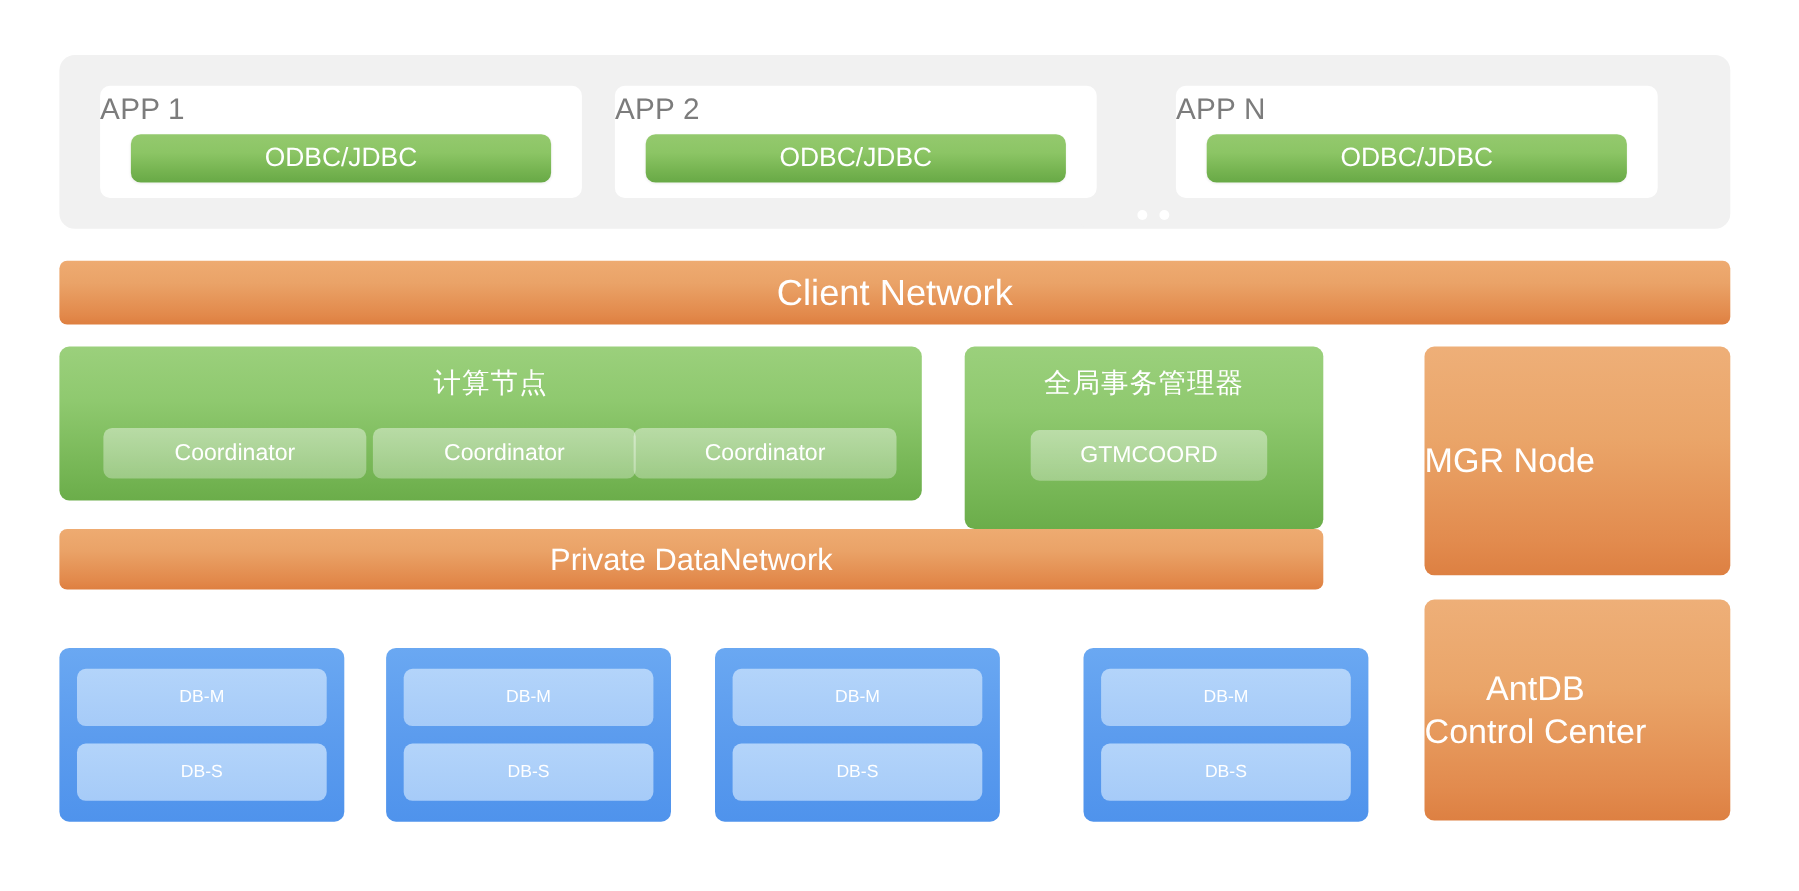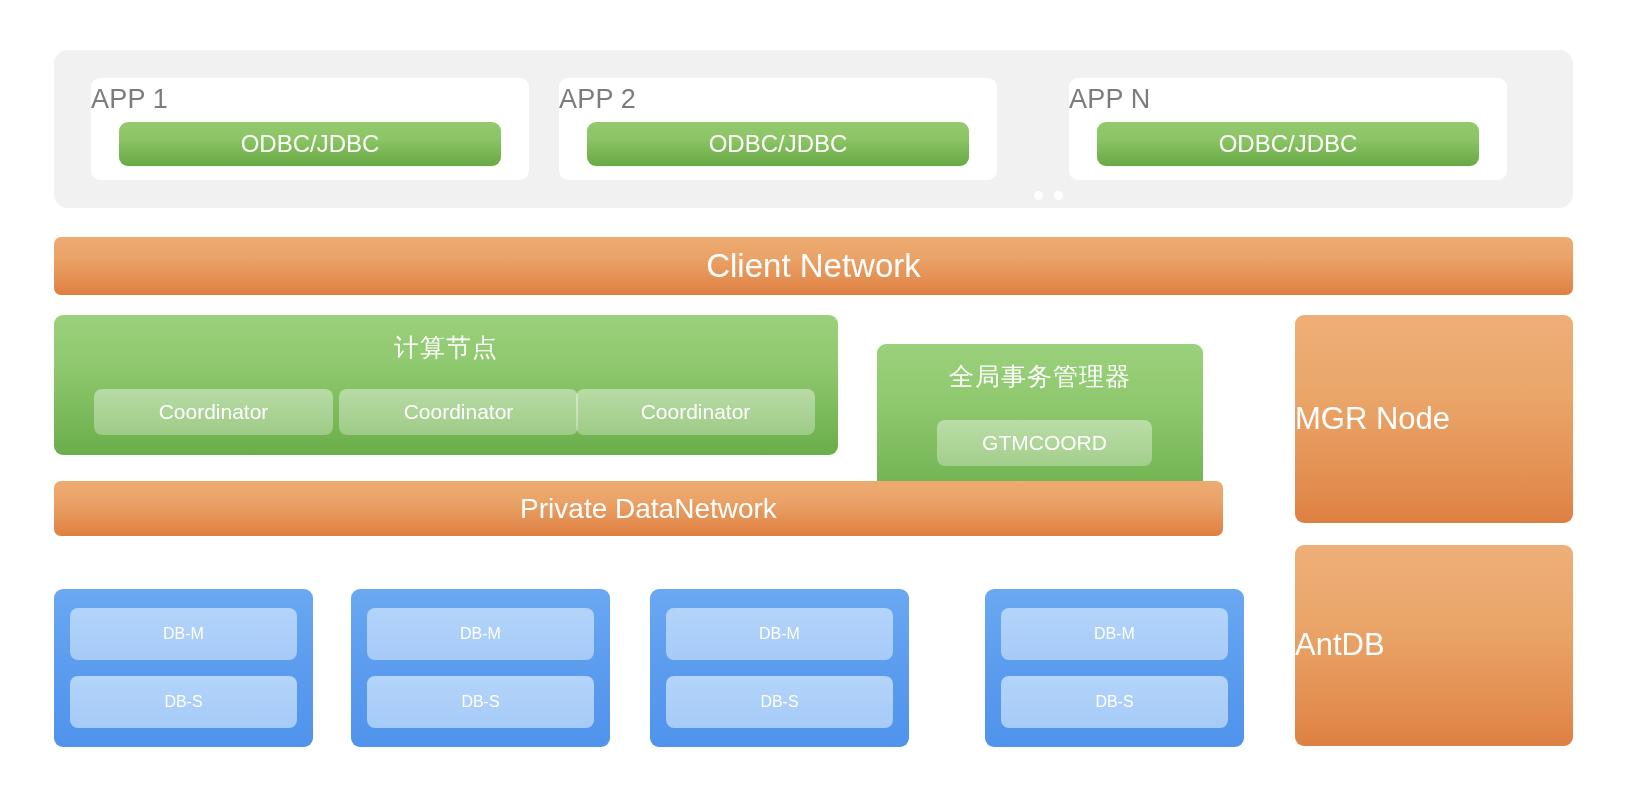--- a/index.html
+++ b/index.html
@@ -96,21 +96,20 @@
     width: 1519px;
     height: 58px;
     font-size: 33px;
   }
   .bar-private {
     left: 54px;
     top: 481px;
     width: 1149px;
     height: 55px;
     font-size: 28px;
-    padding-left: 20px;
   }
 
   
   .green-panel {
     position: absolute;
     border-radius: 9px;
     background: linear-gradient(to bottom, #9bd07c 0%, #8fc96f 35%, #76b655 80%, #6bad4a 100%);
     color: #ffffff;
     box-sizing: border-box;
   }
@@ -118,21 +117,20 @@
     left: 54px;
     top: 315px;
     width: 784px;
     height: 140px;
   }
   .panel-gtm {
     left: 877px;
     top: 315px;
     width: 326px;
     height: 166px;
-    margin-top: 29px;
   }
   .green-title {
     position: absolute;
     top: 16px;
     left: 0;
     width: 100%;
     text-align: center;
     font-size: 25px;
     letter-spacing: 1px;
   }
@@ -240,20 +238,21 @@
     <div class="inner-chip chip-gtm">GTMCOORD</div>
   </div>
 
   <div class="side-panel panel-mgr">
     <span>MGR Node</span>
   </div>
 
   <div class="side-panel panel-acc">
     <span>
       <span>AntDB</span><br>
+      <span>Control Center</span>
     </span>
   </div>
 
   <div class="bar bar-private">Private DataNetwork</div>
 
   <div class="db-group g1">
     <div class="db-chip m">DB-M</div>
     <div class="db-chip s">DB-S</div>
   </div>
 

